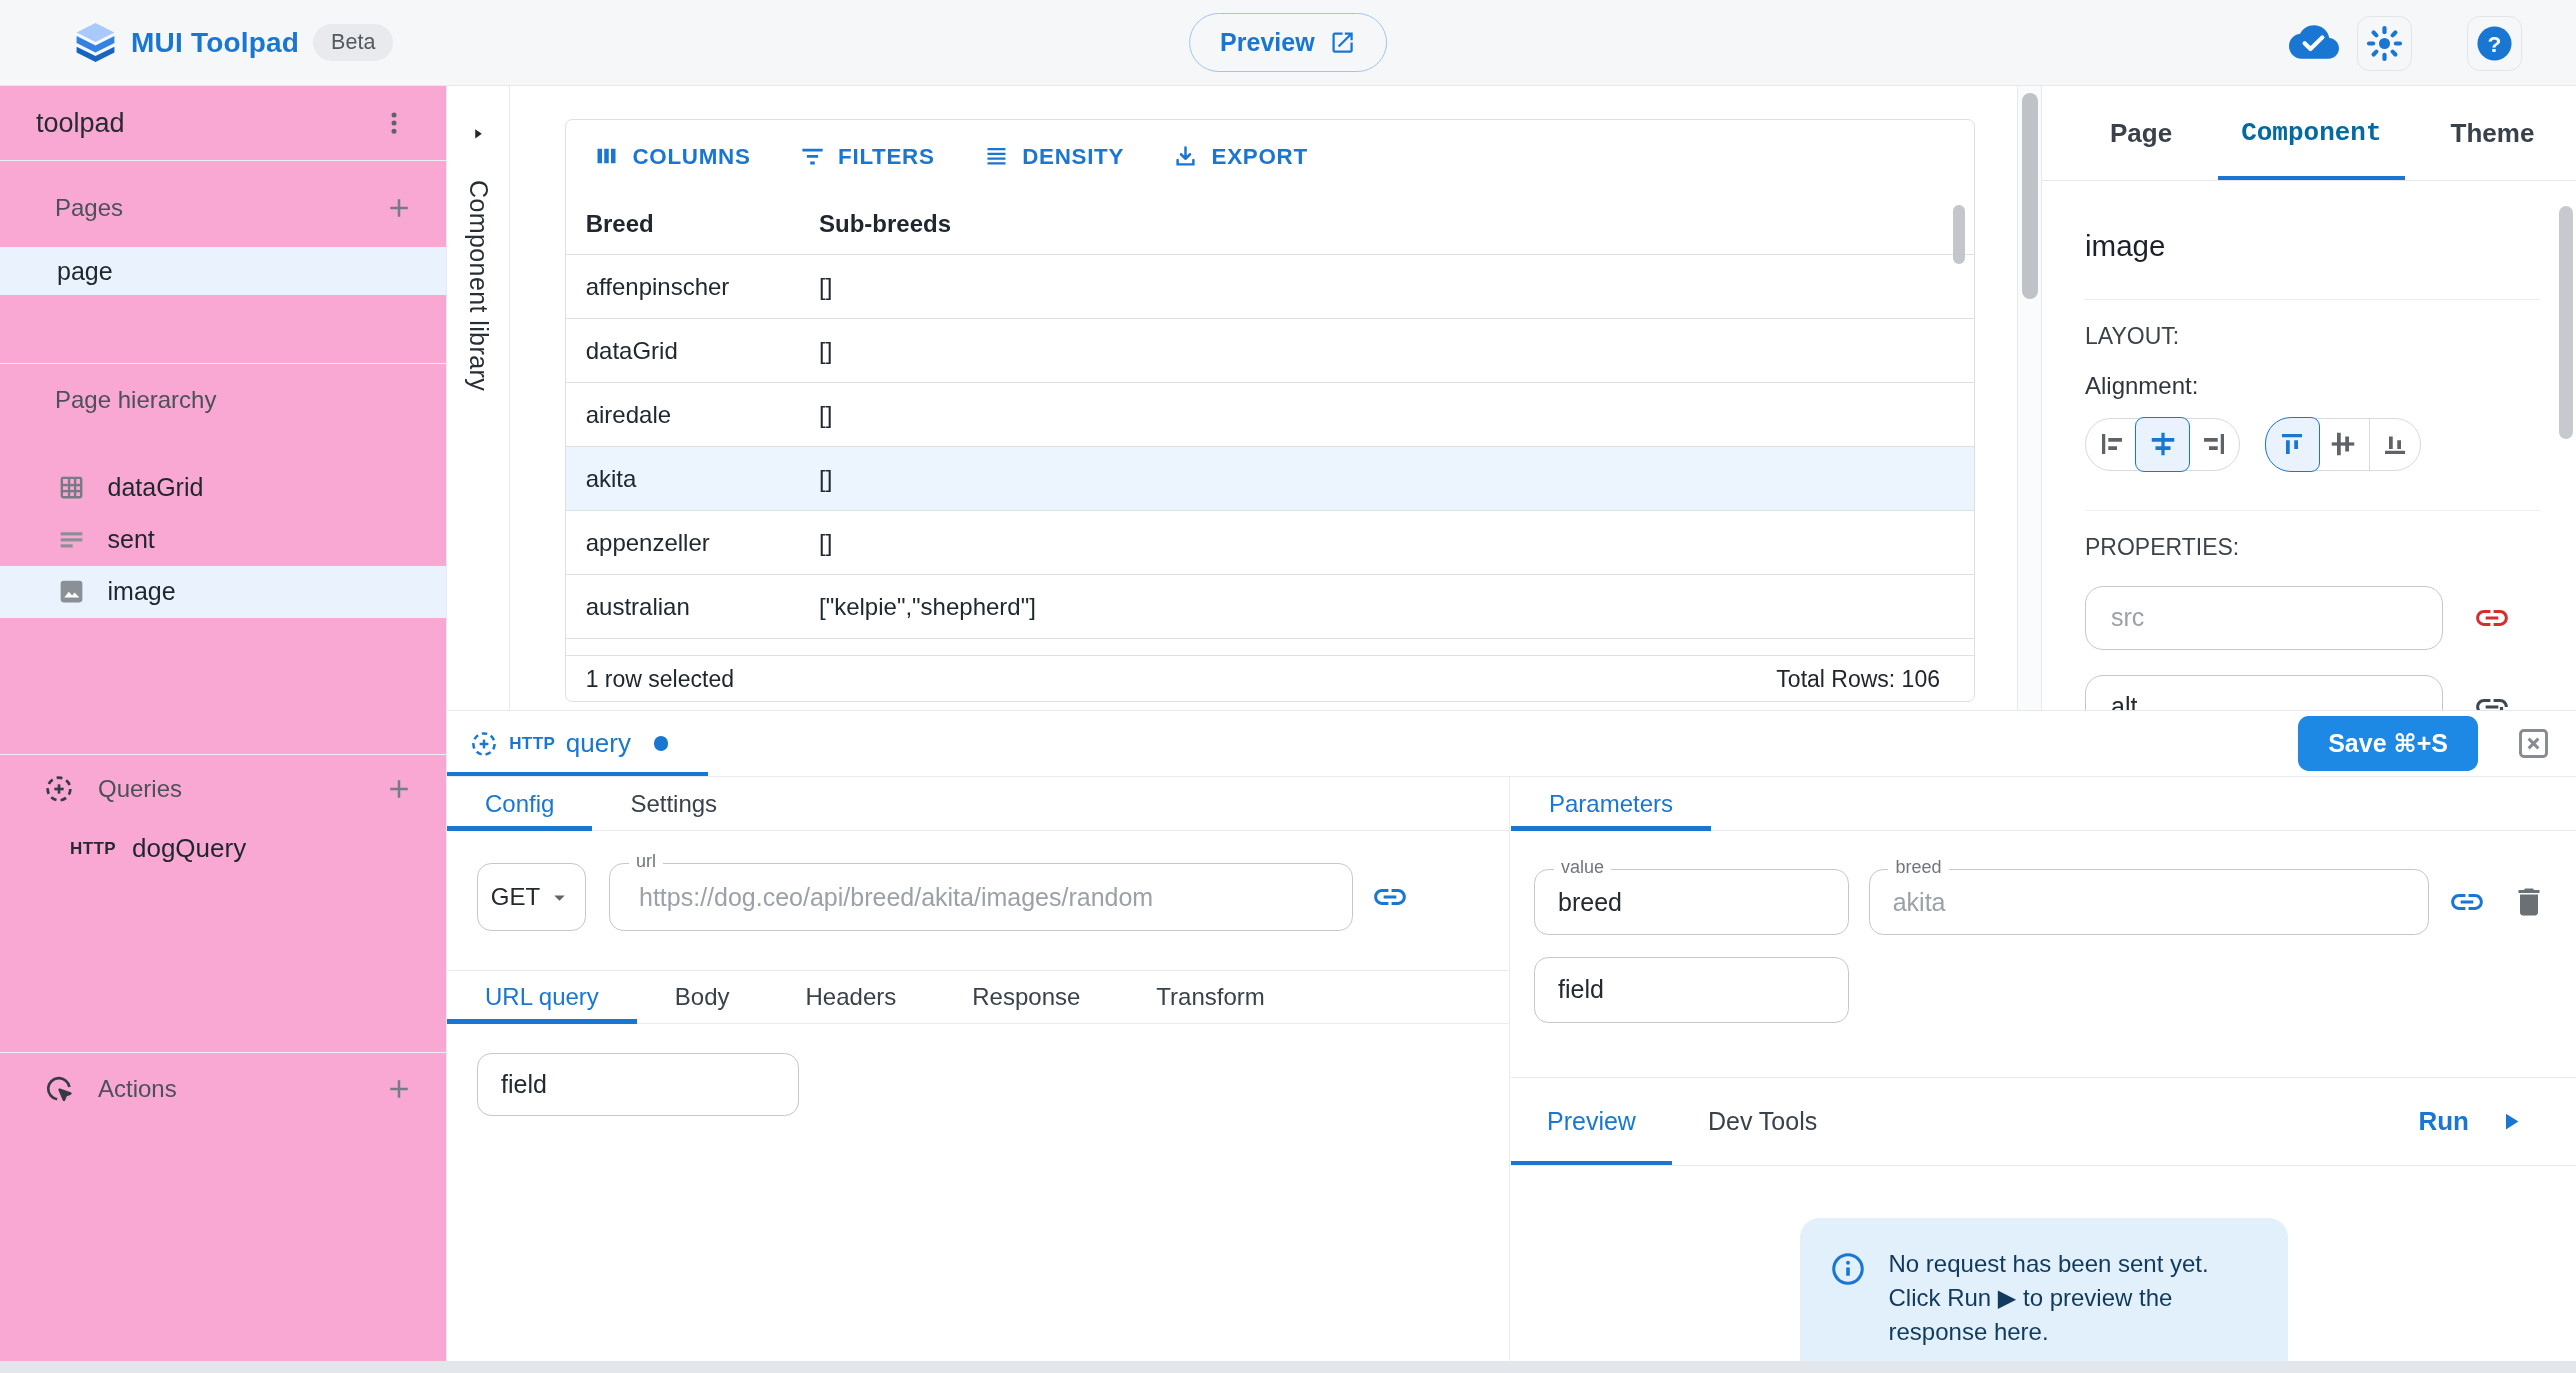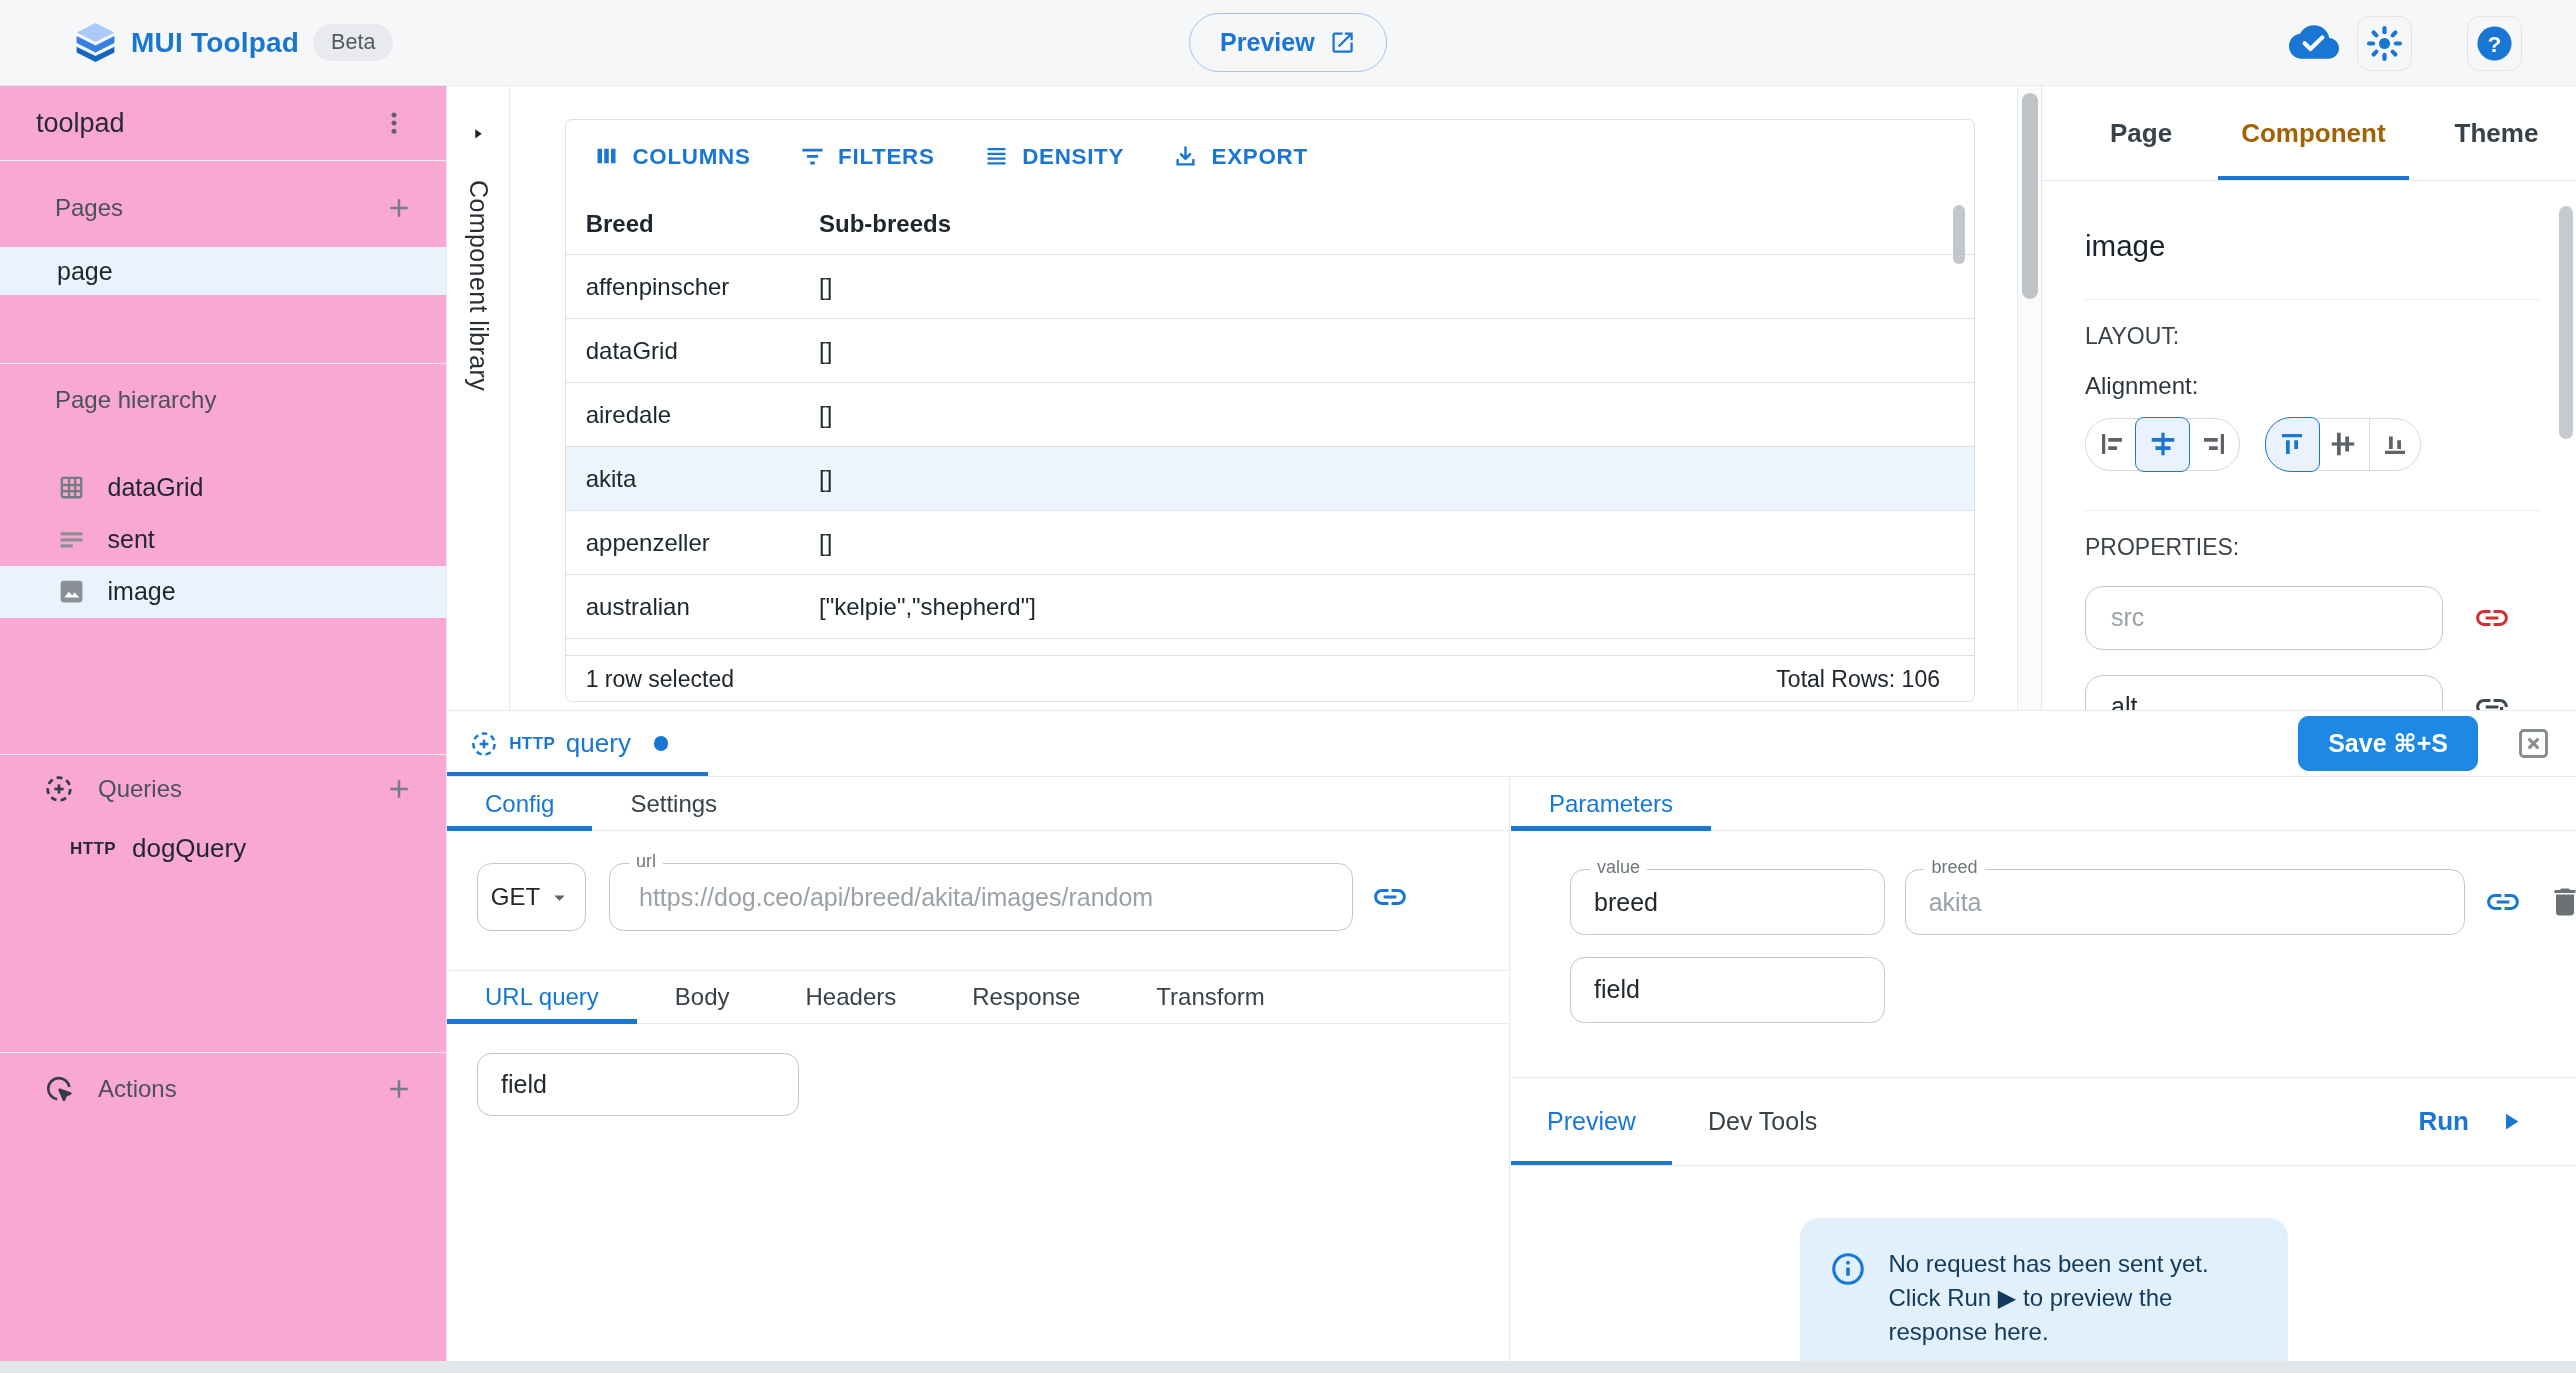--- a/index.html
+++ b/index.html
@@ -67,21 +67,21 @@
 
   
   .vscroll { position:absolute; left:2017px; top:86px; width:25px; height:624px; background:#fafbfc;
     border-left:0.9px solid #e7e9ec; border-right:0.9px solid #e7e9ec; }
   .vscroll .thumb { position:absolute; left:3.6px; top:7.2px; width:16px; height:206px; background:#bfc3c8; border-radius:8px; }
 
   
   .inspector { position:absolute; left:2042px; top:86px; width:534px; height:624px; background:#fff; }
   .insp-tabs { height:95px; display:flex; align-items:center; padding-left:45px; gap:23px; border-bottom:0.9px solid #e7e9ec; position:relative; }
   .insp-tab { font-size:26px; font-weight:600; color:#39414b; padding:0 23px; height:100%; display:flex; align-items:center; cursor:pointer; position:relative; }
-  .insp-tab.active { color:#a16207; }
+  .insp-tab.active { color:#0369a1;font-family:Liberation Mono, monospace; }
   .insp-tab.active::after { content:""; position:absolute; left:0; right:0; bottom:0; height:4.5px; background:#1976d2; }
   .insp-body { padding:0 36px 0 43px; position:relative; }
   .comp-name { font-size:29.5px; color:#1b222b; margin-top:48px; }
   .insp-div { border-top:0.9px solid #eceef1; margin-top:36px; }
   .small-caps-label { font-size:23px; color:#3c434b; margin-top:23px; }
   .align-label { font-size:24px; color:#2f363e; margin-top:21.5px; }
   .align-row { display:flex; gap:25px; margin-top:18px; }
   .align-group { display:inline-flex; border:1.8px solid #d7dade; border-radius:26px; }
   .align-btn { width:51px; height:51px; display:flex; align-items:center; justify-content:center;
     background:none; border:none; cursor:pointer; color:#5f6368; }
@@ -124,21 +124,21 @@
   .method-row { display:flex; align-items:center; margin:32px 0 0 30px; }
   .method-box { width:109px; height:68px; border:1.8px solid #c3c7cc; border-radius:14.3px; display:flex; align-items:center;
     justify-content:center; gap:7.2px; font-size:24px; color:#22292f; cursor:pointer; }
   .url-field { position:relative; margin-left:23px; }
   .url-input { width:744px; height:68px; border:1.8px solid #c3c7cc; border-radius:14.3px; padding:0 29px;
     font-size:25px; color:#22292f; font-family:inherit; outline:none; }
   .url-input::placeholder { color:#9ba1a8; }
   .q-subtabs { margin-top:39px; }
   .field-input { margin:29px 0 0 30px; width:322px; height:63px; border:1.8px solid #c3c7cc; border-radius:14.3px;
     padding:0 23px; font-size:25px; color:#22292f; font-family:inherit; outline:none; }
-  .param-area { padding:38px 0 0 14px;margin-left:45px; }
+  .param-area { padding:38px 0 0 23px; }
   .param-row { display:flex; align-items:center; }
   .p-input { height:66px; border:1.8px solid #c3c7cc; border-radius:14.3px; padding:0 23px; font-size:25px;
     color:#22292f; font-family:inherit; outline:none; background:#fff; }
   .p-input::placeholder { color:#9ba1a8; }
   .result-tabs { margin-top:54px; height:89px; display:flex; align-items:center; border-top:0.9px solid #e9ebee;
     border-bottom:0.9px solid #e9ebee; position:relative; }
   .rtab { padding:0 36px; height:100%; display:flex; align-items:center; font-size:25px; color:#39414b; cursor:pointer; position:relative; }
   .rtab.active { color:#1976d2; }
   .rtab.active::after { content:""; position:absolute; left:0; right:0; bottom:-0.9px; height:4.5px; background:#1976d2; }
   .run-btn { position:absolute; right:52px; display:flex; align-items:center; gap:28px; background:none; border:none;

